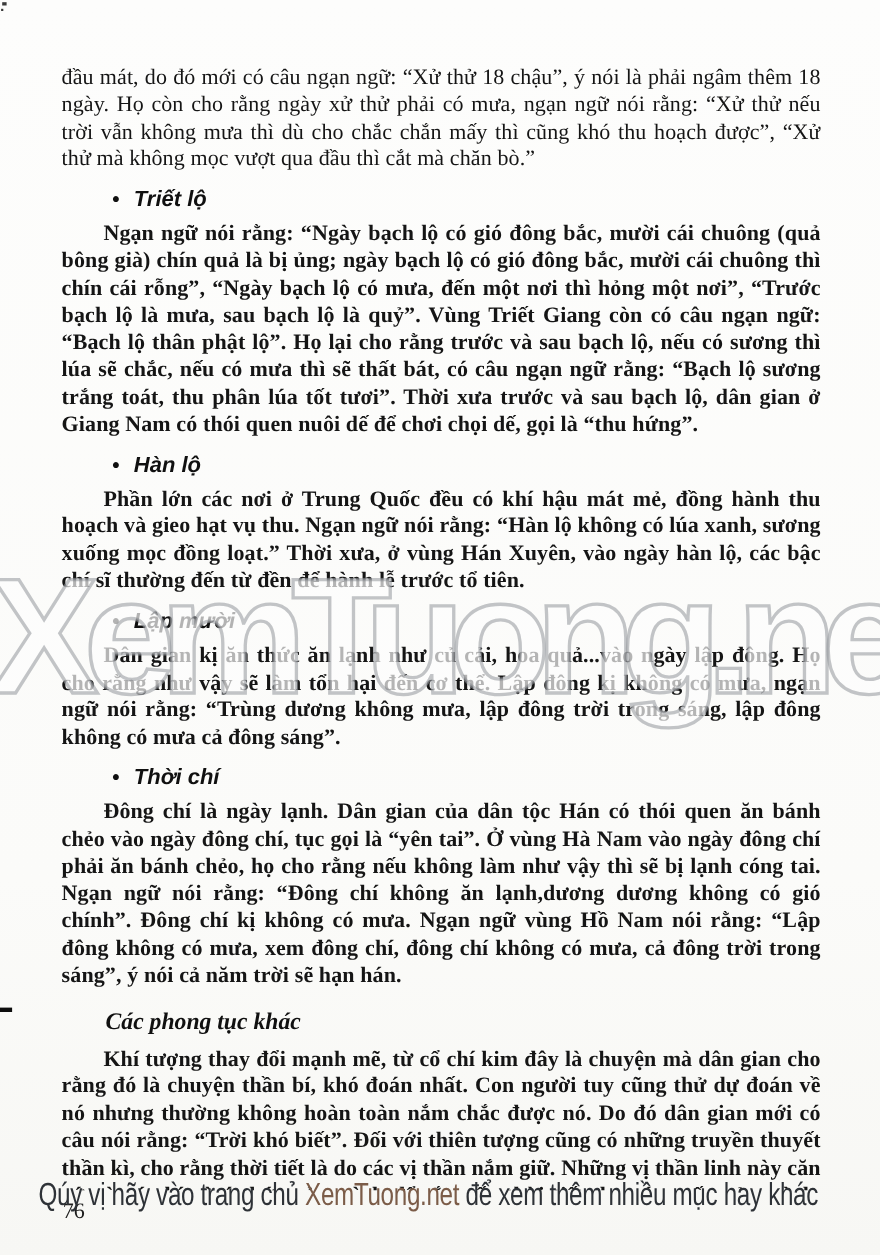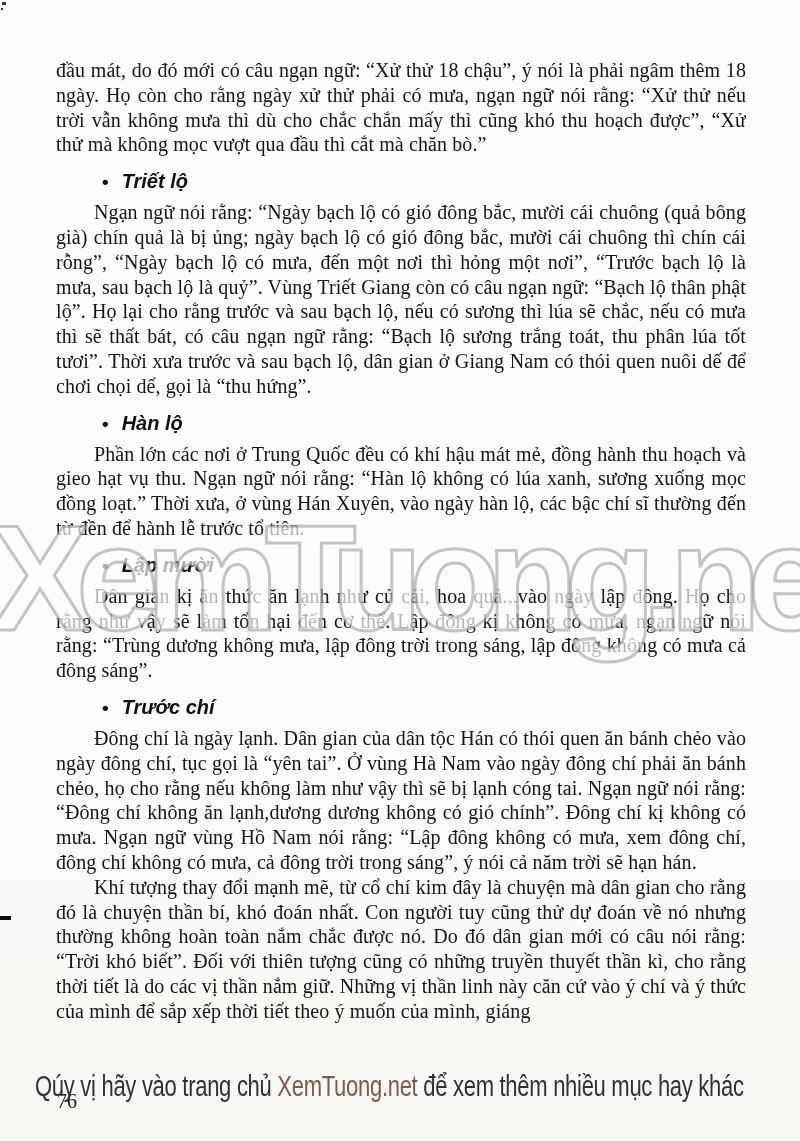--- a/index.html
+++ b/index.html
@@ -15,21 +15,21 @@
   }
   
   .column {
     position:absolute; left:56px; top:40px; width:690px; height:1024px;
     overflow:hidden; z-index:1;margin-top:18px;
   }
   p.body {
     margin:0; font-size:20px; line-height:24.8px;
     text-align:justify; letter-spacing:0.1px;
   }
-  p.body.indent { text-indent:38px; }
+  p.body.indent { text-indent:38px;font-weight:bold; }
   .bullet-head {
     display:flex; align-items:baseline; gap:13px;
     margin:11px 0 5px 46px;
     font-family:"Liberation Sans", sans-serif;
     font-style:italic; font-weight:bold; font-size:20px; line-height:26px;
     color:#101010;
   }
   .bullet-head .bullet { font-style:normal; font-size:19px; }
   .section-head {
     margin:15px 0 10px 40px;
@@ -87,23 +87,24 @@
         <span>Hàn lộ</span>
       </div>
       <p class="body indent">Phần lớn các nơi ở Trung Quốc đều có khí hậu mát mẻ, đồng hành thu hoạch và gieo hạt vụ thu. Ngạn ngữ nói rằng: “Hàn lộ không có lúa xanh, sương xuống mọc đồng loạt.” Thời xưa, ở vùng Hán Xuyên, vào ngày hàn lộ, các bậc chí sĩ thường đến từ đền để hành lễ trước tổ tiên.</p>
       <div class="bullet-head">
         <span class="bullet">•</span>
         <span>Lập mười</span>
       </div>
       <p class="body indent">Dân gian kị ăn thức ăn lạnh như củ cải, hoa quả...vào ngày lập đông. Họ cho rằng như vậy sẽ làm tổn hại đến cơ thể. Lập đông kị không có mưa, ngạn ngữ nói rằng: “Trùng dương không mưa, lập đông trời trong sáng, lập đông không có mưa cả đông sáng”.</p>
       <div class="bullet-head">
         <span class="bullet">•</span>
-        <span>Trước chí</span>
+        <span>Thời chí</span>
       </div>
       <p class="body indent">Đông chí là ngày lạnh. Dân gian của dân tộc Hán có thói quen ăn bánh chẻo vào ngày đông chí, tục gọi là “yên tai”. Ở vùng Hà Nam vào ngày đông chí phải ăn bánh chẻo, họ cho rằng nếu không làm như vậy thì sẽ bị lạnh cóng tai. Ngạn ngữ nói rằng: “Đông chí không ăn lạnh,dương dương không có gió chính”. Đông chí kị không có mưa. Ngạn ngữ vùng Hồ Nam nói rằng: “Lập đông không có mưa, xem đông chí, đông chí không có mưa, cả đông trời trong sáng”, ý nói cả năm trời sẽ hạn hán.</p>
+      <div class="section-head">Các phong tục khác</div>
       <p class="body indent">Khí tượng thay đổi mạnh mẽ, từ cổ chí kim đây là chuyện mà dân gian cho rằng đó là chuyện thần bí, khó đoán nhất. Con người tuy cũng thử dự đoán về nó nhưng thường không hoàn toàn nắm chắc được nó. Do đó dân gian mới có câu nói rằng: “Trời khó biết”. Đối với thiên tượng cũng có những truyền thuyết thần kì, cho rằng thời tiết là do các vị thần nắm giữ. Những vị thần linh này căn cứ vào ý chí và ý thức của mình để sắp xếp thời tiết theo ý muốn của mình, giáng</p>
     </div>
 
   <div class="watermark">XemTuong.net</div>
 
   <span class="edge-dash"></span>
 
   <div class="footer"><span>Qúy vị hãy vào trang chủ </span><span class="brand">XemTuong.net</span><span> để xem thêm nhiều mục hay khác</span></div>
 
   <div class="pagenum">76</div>

